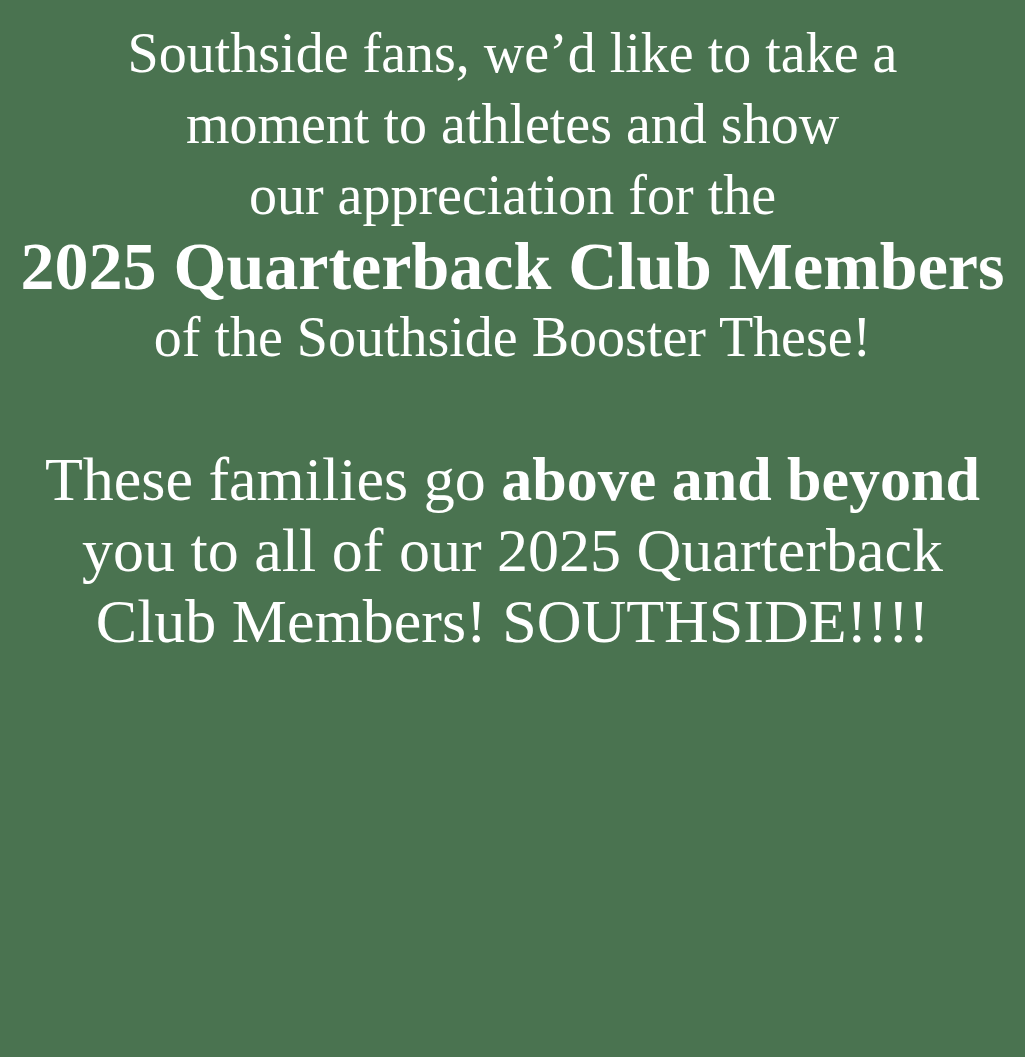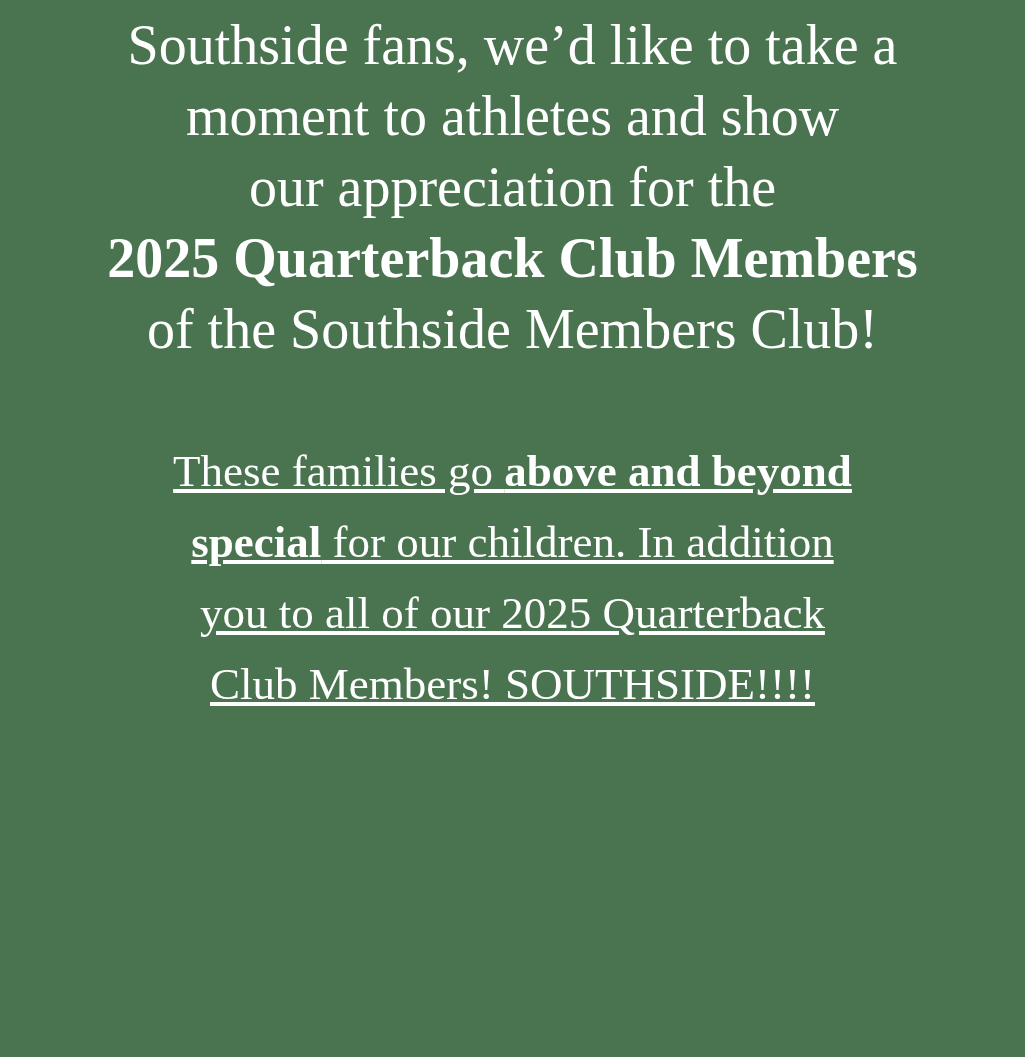--- a/index.html
+++ b/index.html
@@ -12,40 +12,39 @@
     overflow: hidden;
     background: #4A7350;
   }
   .poster {
     width: 1025px;
     height: 1057px;
     overflow: hidden;
     color: #FFFFFF;
     font-family: "Liberation Serif", serif;
     text-align: center;
-    padding-top: 10px;
+    padding-top: 18px;
     box-sizing: border-box;
   }
   .intro .line {
     font-size: 56px;
     line-height: 71px;
     white-space: nowrap;
   }
   .intro .line.xl {
-    font-size: 56px;
+    font-size: 68px;
     font-weight: bold;
   }
   .para-spacer {
     height: 71px;
   }
   .body-p .line {
-    font-size: 45px;
+    font-size: 62px;
     line-height: 71px;
     white-space: nowrap;
-    text-decoration: underline;
   }
   .b {
     font-weight: bold;
   }
 </style>
 </head>
 <body style="background: rgb(74, 115, 80);">
 
 <div class="poster" style="color: rgb(255, 255, 255);">
 
@@ -56,32 +55,29 @@
     <div class="line">
       <span>moment to athletes and show</span>
     </div>
     <div class="line">
       <span>our appreciation for the</span>
     </div>
     <div class="line xl">
       <span>2025 Quarterback Club Members</span>
     </div>
     <div class="line">
-      <span>of the Southside Members Club!</span>
+      <span>of the Southside Booster These!</span>
     </div>
   </div>
 
   <div class="para-spacer"></div>
 
   <div class="body-p">
     <div class="line">
       <span>These families go </span><span class="b">above and beyond</span>
-    </div>
-    <div class="line">
-      <span class="b">special</span><span> for our children. In addition</span>
     </div>
     <div class="line">
       <span>you to all of our 2025 Quarterback</span>
     </div>
     <div class="line">
       <span>Club Members! SOUTHSIDE!!!!</span>
     </div>
   </div>
 
 </div>

